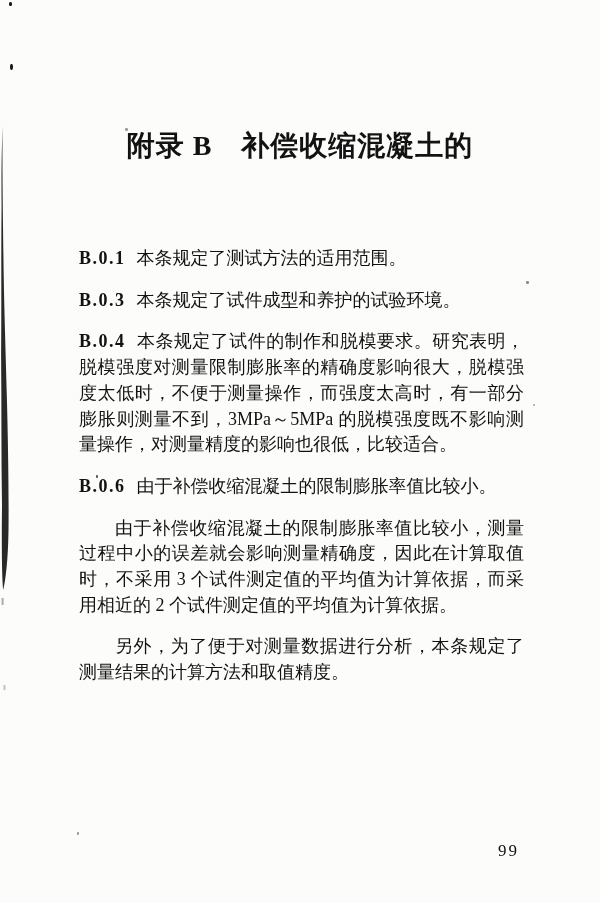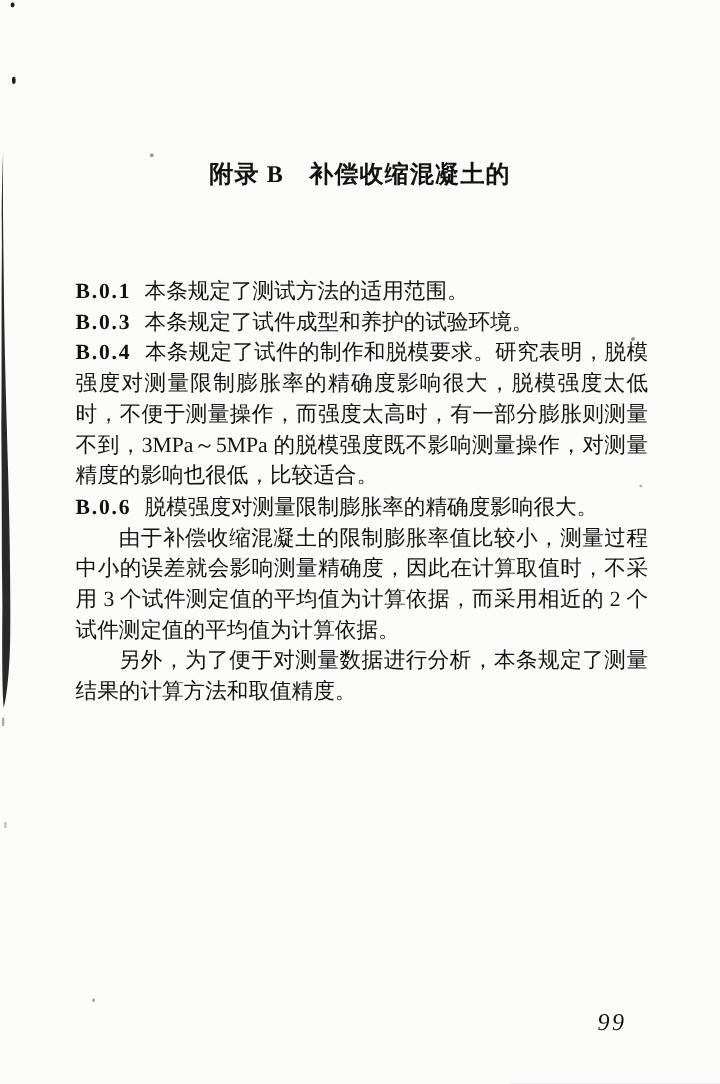--- a/index.html
+++ b/index.html
@@ -10,46 +10,45 @@
     background:#fcfcfa;
     overflow:hidden;
     color:#121212;
     font-family:"Liberation Serif","DejaVu Serif",serif;
   }
   .doc-title{
     position:absolute;
     top:129px;left:0;width:100%;
     text-align:center;
     font-weight:bold;
-    font-size:20px;
+    font-size:28px;
     line-height:34px;
     letter-spacing:1px;
   }
   .doc-title .t-line{white-space:pre;}
   .body-text{
     position:absolute;
     left:63px;top:230px;width:477px;
     font-size:18px;
     line-height:25.7px;
     text-align:justify;
     text-justify:inter-character;
   }
-  .para{margin:0;}
+  .para{margin:16px;}
   .para.indent{text-indent:2em;}
   .plabel{
     font-weight:bold;
     letter-spacing:1.5px;
     padding-right:11px;
     white-space:nowrap;
   }
   .page-number{
     position:absolute;
     left:498px;top:841px;
-    font-style:italic;
-    font-size:20px;
+    font-size:17px;
     letter-spacing:2px;
   }
   
   .artifact{position:absolute;pointer-events:none;}
   .edge-band{left:0;top:0;}
   .speck{background:#1c1c1c;border-radius:40%;}
 </style>
 </head>
 <body>
 
@@ -72,20 +71,20 @@
   <div class="artifact speck" style="left:77px;top:832px;width:2px;height:3px;background:#999;"></div>
 
   <div class="doc-title">
     <div class="t-line">附录 B　补偿收缩混凝土的</div>
   </div>
 
   <div class="body-text" id="body-text">
       <div class="para"><b class="plabel">B.0.1</b><span>本条规定了测试方法的适用范围。</span></div>
       <div class="para"><b class="plabel">B.0.3</b><span>本条规定了试件成型和养护的试验环境。</span></div>
       <div class="para"><b class="plabel">B.0.4</b><span>本条规定了试件的制作和脱模要求。研究表明，脱模强度对测量限制膨胀率的精确度影响很大，脱模强度太低时，不便于测量操作，而强度太高时，有一部分膨胀则测量不到，3MPa～5MPa 的脱模强度既不影响测量操作，对测量精度的影响也很低，比较适合。</span></div>
-      <div class="para"><b class="plabel">B.0.6</b><span>脱模强度对测量限制膨胀率的精确度影响很大。</span></div>
+      <div class="para"><b class="plabel">B.0.6</b><span>由于补偿收缩混凝土的限制膨胀率值比较小。</span></div>
       <div class="para indent"><span>由于补偿收缩混凝土的限制膨胀率值比较小，测量过程中小的误差就会影响测量精确度，因此在计算取值时，不采用 3 个试件测定值的平均值为计算依据，而采用相近的 2 个试件测定值的平均值为计算依据。</span></div>
       <div class="para indent"><span>另外，为了便于对测量数据进行分析，本条规定了测量结果的计算方法和取值精度。</span></div>
     </div>
 
   <div class="page-number">99</div>
 
 </div>
 
 </body></html>

